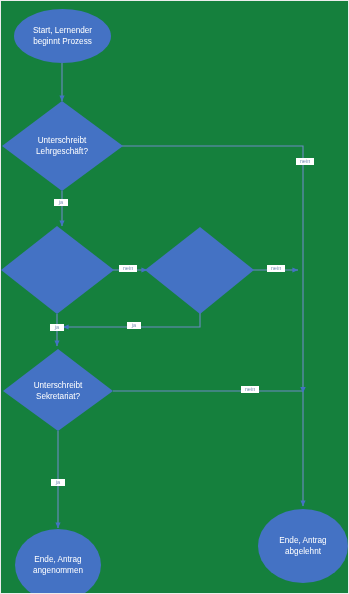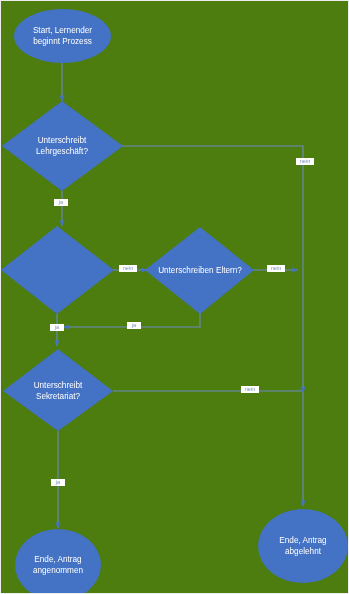--- a/index.html
+++ b/index.html
@@ -7,21 +7,21 @@
     padding: 0;
     background: #ffffff;
   }
   body {
     font-family: "Liberation Sans", sans-serif;
   }
   #canvas {
     position: relative;
     width: 349px;
     height: 594px;
-    background: #4d7c0f;
+    background: #15803d;
     border: 1px solid #ededed;
     box-sizing: border-box;
     overflow: hidden;
   }
   #canvas svg {
     position: absolute;
     left: 0;
     top: 0;
   }
   .node-label {
@@ -95,21 +95,20 @@
     <ellipse cx="302" cy="545" rx="45" ry="37" fill="#4472C4"></ellipse>
   </svg>
 
   <div class="node-label" style="left:13px; top:24px; width:97px;">Start, Lernender
 beginnt Prozess</div>
 
   <div class="node-label" style="left:11px; top:134px; width:100px;">Unterschreibt
 Lehrgeschäft?</div>
 
 
-  <div class="node-label" style="left:146px; top:264px; width:106px;">Unterschreiben Eltern?</div>
 
   <div class="node-label" style="left:8px; top:379px; width:98px;">Unterschreibt
 Sekretariat?</div>
 
   <div class="node-label" style="left:14px; top:553px; width:86px;">Ende, Antrag
 angenommen</div>
 
   <div class="node-label" style="left:259px; top:534px; width:86px;">Ende, Antrag
 abgelehnt</div>
 

